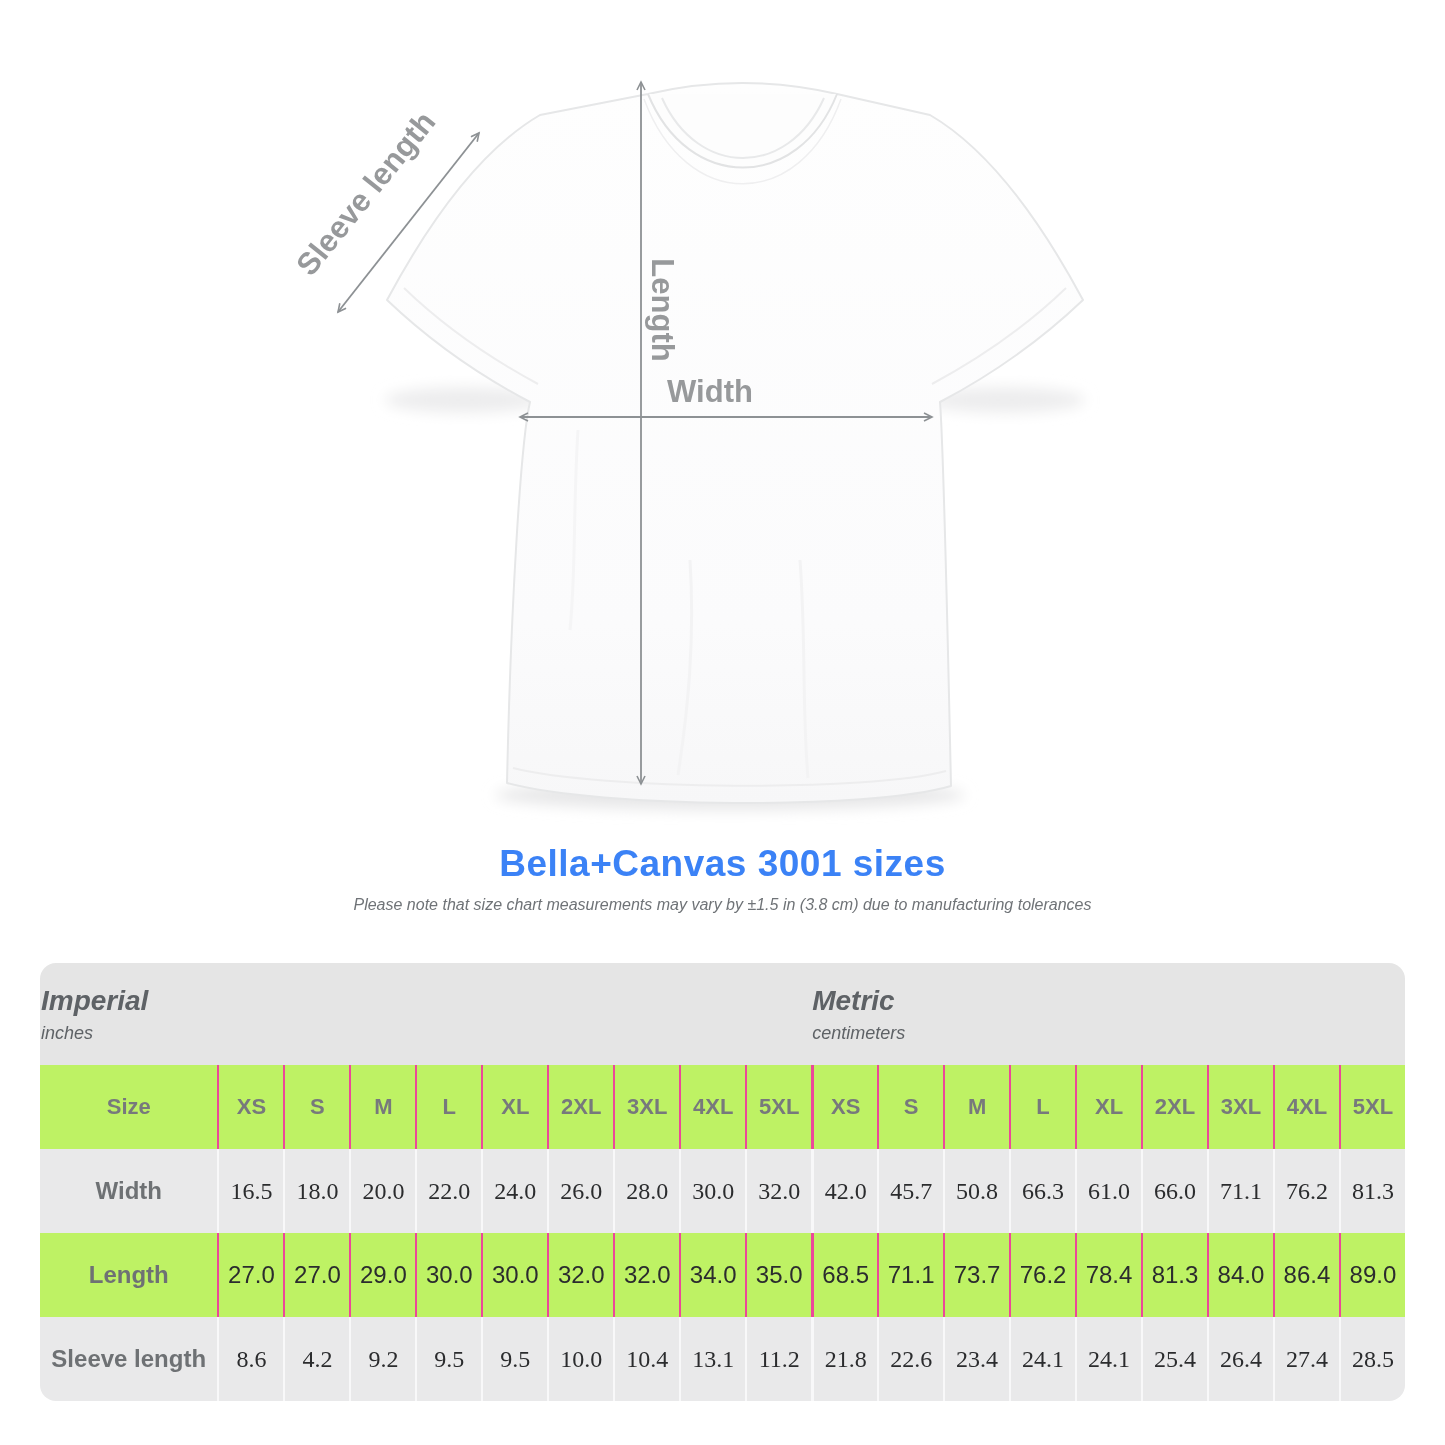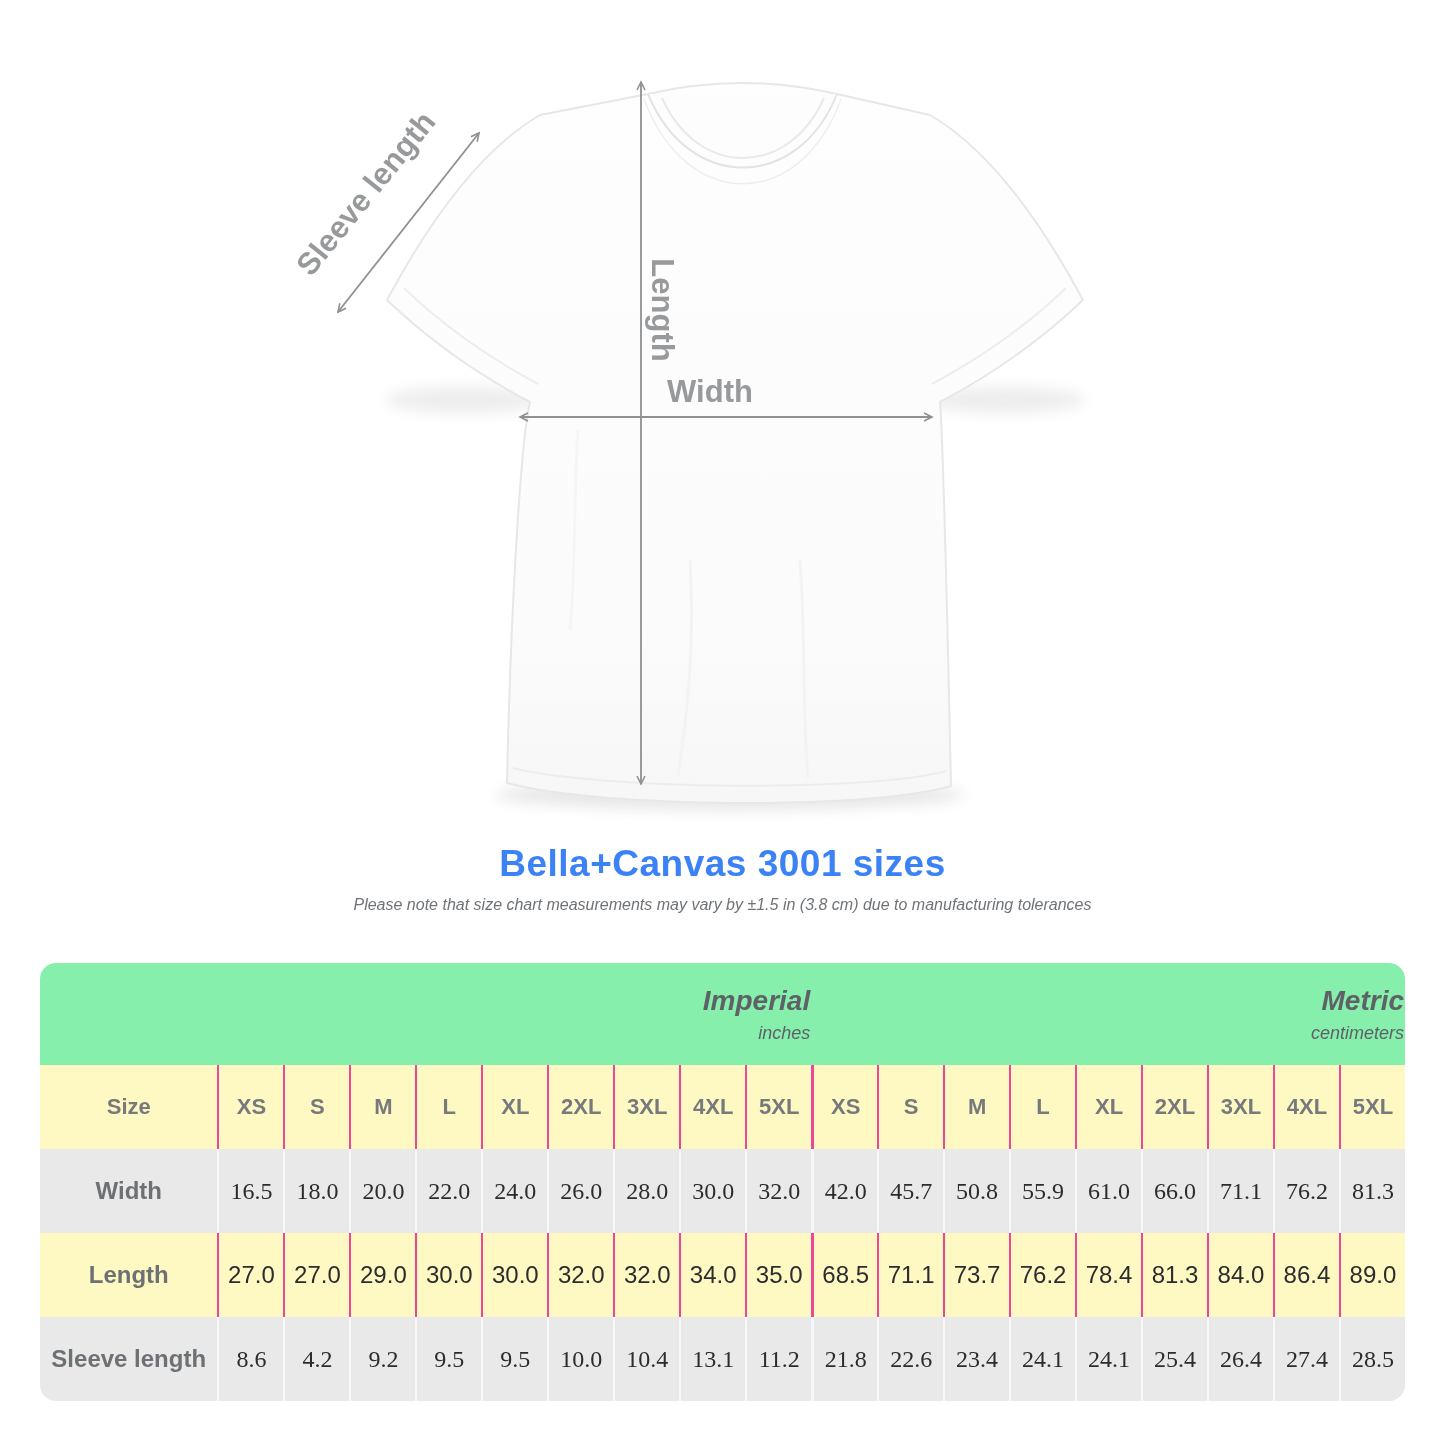--- a/index.html
+++ b/index.html
@@ -16,27 +16,27 @@
   .page-note{position:absolute;top:896px;left:0;width:100%;text-align:center;
     font-size:16px;font-style:italic;color:#6f7377;}
 
   
   .table-wrap{position:absolute;top:963px;left:40px;width:1365px;
     border-radius:16px;overflow:hidden;}
   table.sizes{width:100%;border-collapse:separate;border-spacing:0;table-layout:fixed;}
   col.lab{width:13%;}
   col.d{width:4.8333%;}
 
-  tr.units td{background:#86efac;height:100px;text-align:right;vertical-align:middle;border:none;}
+  tr.units td{background:#e5e5e5;height:100px;text-align:left;vertical-align:middle;border:none;}
   .unit-name{font-size:28px;font-weight:bold;font-style:italic;color:#5e6266;line-height:34px;padding-top:4px;}
   .unit-sub{font-size:18px;font-style:italic;color:#5e6266;line-height:30px;}
 
   tr.r{height:84px;}
   td{text-align:center;vertical-align:middle;}
-  tr.white td{background:#fef9c3;}
+  tr.white td{background:#bef264;}
   tr.gray td{background:#e9e9ea;}
   tr.white td + td{border-left:2px solid #ec4899;}
   tr.gray td + td{border-left:2px solid #f8f8f9;font-family:Liberation Serif, serif;}
   td.metric-first{border-left-width:3px !important;}
 
   .row-label{font-size:24px;font-weight:bold;color:#6e7174;}
   .size-h{font-size:22px;font-weight:bold;color:#77797c;}
   .val{font-size:24px;color:#2b2c2e;}
 </style>
 </head>
@@ -170,21 +170,21 @@
         <td class="val">20.0</td>
         <td class="val">22.0</td>
         <td class="val">24.0</td>
         <td class="val">26.0</td>
         <td class="val">28.0</td>
         <td class="val">30.0</td>
         <td class="val">32.0</td>
         <td class="val metric-first">42.0</td>
         <td class="val">45.7</td>
         <td class="val">50.8</td>
-        <td class="val">55.9</td>
+        <td class="val">66.3</td>
         <td class="val">61.0</td>
         <td class="val">66.0</td>
         <td class="val">71.1</td>
         <td class="val">76.2</td>
         <td class="val">81.3</td>
       </tr>
 
       <tr class="r white">
         <td class="row-label">Length</td>
         <td class="val">27.0</td>

